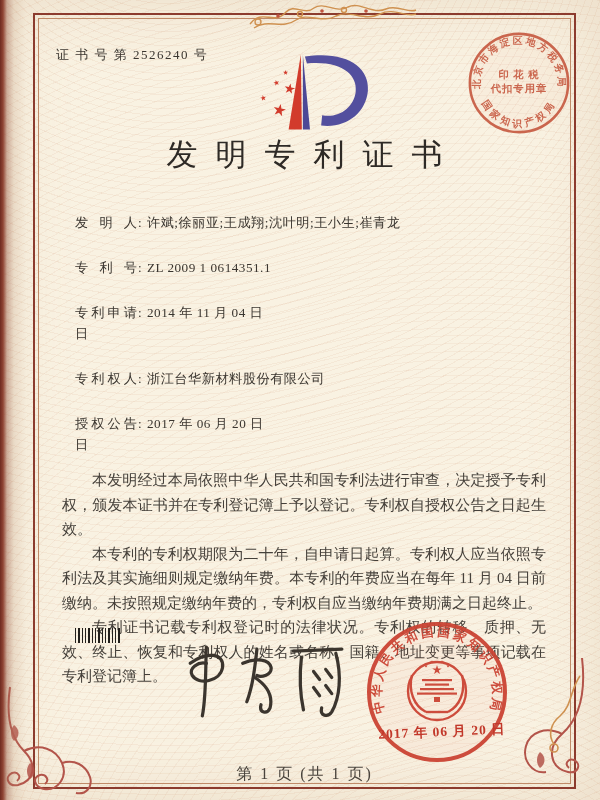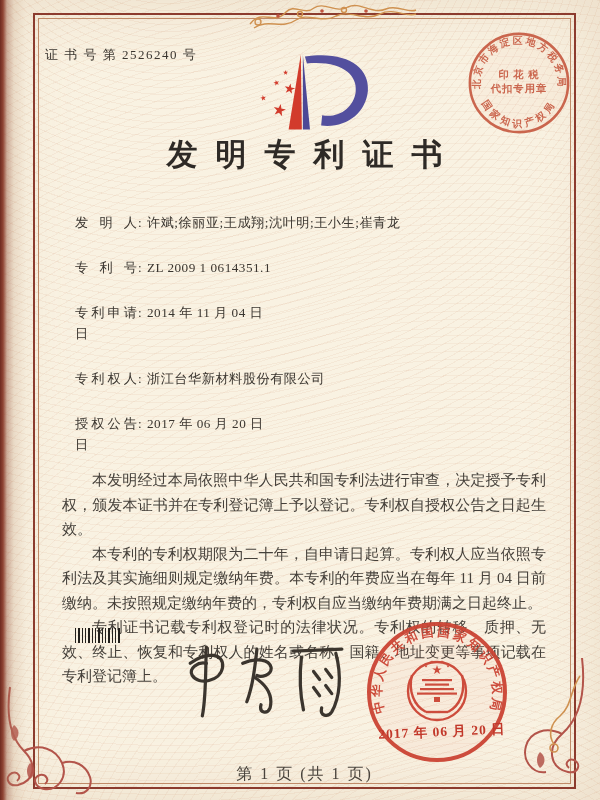--- a/index.html
+++ b/index.html
@@ -12,26 +12,26 @@
           repeating-radial-gradient(circle at 78% 122%, rgba(205,142,108,0.09) 0 1px, rgba(0,0,0,0) 1px 8px);
         box-shadow:inset 0 0 70px rgba(188,140,100,0.22);}
   .left-edge{position:absolute;left:0;top:0;width:26px;height:800px;z-index:6;
         background:linear-gradient(90deg,#6e2a20 0,#8f4434 3px,rgba(160,100,80,0.45) 7px,
                    rgba(190,150,120,0.18) 14px,rgba(190,150,120,0) 26px);}
   .frame-outer{position:absolute;left:33px;top:13px;right:24px;bottom:11px;
         border:2px solid #8c3b2e;z-index:1;}
   .frame-inner{position:absolute;left:3px;top:3px;right:3px;bottom:3px;
         border:1px solid #c08a68;}
   .orn{position:absolute;z-index:2;}
-  .cert-no{position:absolute;left:45px;top:46px;font-size:13px;color:#3a352f;
+  .cert-no{position:absolute;left:56px;top:46px;font-size:13px;color:#3a352f;
         letter-spacing:1.5px;z-index:3;}
   .logo{position:absolute;left:248px;top:50px;width:128px;height:88px;z-index:3;}
   .tax-seal{position:absolute;left:462px;top:26px;width:114px;height:114px;z-index:3;opacity:.92;}
   .title{position:absolute;left:33px;right:24px;top:134px;text-align:center;
-        font-size:31px;font-weight:700;color:#2e2a26;letter-spacing:18px;
+        font-size:31px;font-weight:400;color:#2e2a26;letter-spacing:18px;
         text-indent:18px;z-index:3;}
   .fields{position:absolute;left:62px;right:52px;top:212px;z-index:3;}
   .field-row{margin-bottom:24px;padding-left:13px;font-size:13.2px;color:#3a352f;line-height:21px;}
   .field-row.first{margin-bottom:28px;}
   .field-label{display:inline-block;width:62px;text-align:justify;text-align-last:justify;
         vertical-align:top;}
   .field-colon{display:inline-block;margin:0 2px 0 1px;}
   .field-value{letter-spacing:0.5px;}
   .body-text{position:absolute;left:62px;right:54px;top:468px;z-index:3;
         font-size:15px;line-height:24.5px;color:#45403a;text-align:justify;}

